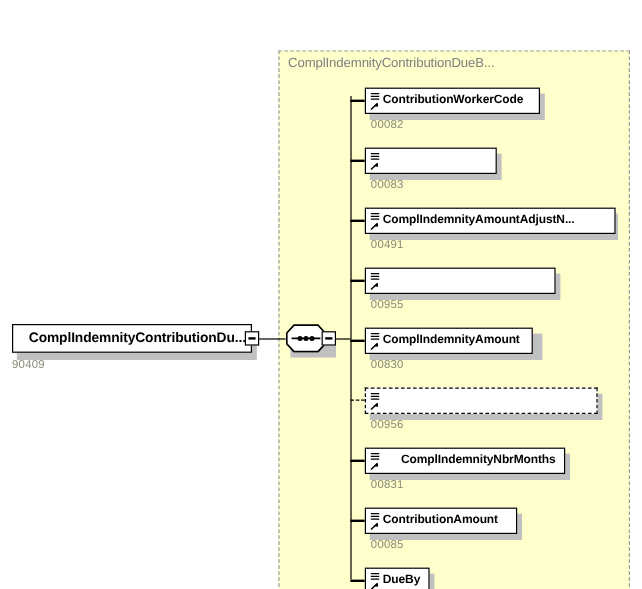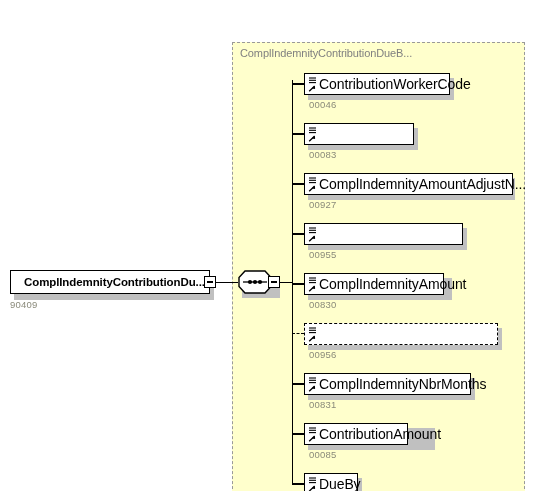--- a/index.html
+++ b/index.html
@@ -37,23 +37,23 @@
     background:#ffffff;
     border:1.5px solid #000000;
     height:22px;
     display:flex;
     align-items:center;
     padding-left:14px;
     padding-right:7px;
     white-space:nowrap;
   }
   .node .label{
-    font-size:14px;
+    font-size:10px;
     color:#000000;
-    font-weight:normal;
+    font-weight:bold;
     line-height:1;
     letter-spacing:-0.1px;
   }
   .node.optional{border-style:dashed;border-width:1.3px;}
   .shadow{
     position:absolute;
     background:#c0c0c0;
     z-index:0;
   }
 
@@ -159,21 +159,21 @@
       <div class="node" style="left: 304px; top: 37px; width: 146px;">
         <svg class="el-icon" viewBox="0 0 9 17">
           <line x1="1" y1="2" x2="8" y2="2" stroke="#000" stroke-width="1.1"></line>
           <line x1="1" y1="4.3" x2="8" y2="4.3" stroke="#000" stroke-width="1.1"></line>
           <line x1="1" y1="6.6" x2="8" y2="6.6" stroke="#000" stroke-width="1.1"></line>
           <path d="M1.2 15.2 L6.4 10.2" stroke="#000" stroke-width="1.3" fill="none"></path>
           <path d="M6.9 9.6 L7.1 13.0 L3.6 12.6 Z" fill="#000"></path>
         </svg>
         <span class="label">ContributionWorkerCode</span>
       </div>
-      <div class="node-id" style="left: 309px; top: 63px;">00046</div>
+      <div class="node-id" style="left: 309px; top: 63px;">00082</div>
       <div class="line hline" style="left: 291.5px; top: 97.4px; width: 12.5px;"></div>
       <div class="shadow" style="left: 308px; top: 92px; width: 110px; height: 22px;"></div>
       <div class="node" style="left: 304px; top: 87px; width: 110px;">
         <svg class="el-icon" viewBox="0 0 9 17">
           <line x1="1" y1="2" x2="8" y2="2" stroke="#000" stroke-width="1.1"></line>
           <line x1="1" y1="4.3" x2="8" y2="4.3" stroke="#000" stroke-width="1.1"></line>
           <line x1="1" y1="6.6" x2="8" y2="6.6" stroke="#000" stroke-width="1.1"></line>
           <path d="M1.2 15.2 L6.4 10.2" stroke="#000" stroke-width="1.3" fill="none"></path>
           <path d="M6.9 9.6 L7.1 13.0 L3.6 12.6 Z" fill="#000"></path>
         </svg>
@@ -184,21 +184,21 @@
       <div class="node" style="left: 304px; top: 137px; width: 209px;">
         <svg class="el-icon" viewBox="0 0 9 17">
           <line x1="1" y1="2" x2="8" y2="2" stroke="#000" stroke-width="1.1"></line>
           <line x1="1" y1="4.3" x2="8" y2="4.3" stroke="#000" stroke-width="1.1"></line>
           <line x1="1" y1="6.6" x2="8" y2="6.6" stroke="#000" stroke-width="1.1"></line>
           <path d="M1.2 15.2 L6.4 10.2" stroke="#000" stroke-width="1.3" fill="none"></path>
           <path d="M6.9 9.6 L7.1 13.0 L3.6 12.6 Z" fill="#000"></path>
         </svg>
         <span class="label">ComplIndemnityAmountAdjustN...</span>
       </div>
-      <div class="node-id" style="left: 309px; top: 163px;">00927</div>
+      <div class="node-id" style="left: 309px; top: 163px;">00491</div>
       <div class="line hline" style="left: 291.5px; top: 197.4px; width: 12.5px;"></div>
       <div class="shadow" style="left: 308px; top: 192px; width: 159px; height: 22px;"></div>
       <div class="node" style="left: 304px; top: 187px; width: 159px;">
         <svg class="el-icon" viewBox="0 0 9 17">
           <line x1="1" y1="2" x2="8" y2="2" stroke="#000" stroke-width="1.1"></line>
           <line x1="1" y1="4.3" x2="8" y2="4.3" stroke="#000" stroke-width="1.1"></line>
           <line x1="1" y1="6.6" x2="8" y2="6.6" stroke="#000" stroke-width="1.1"></line>
           <path d="M1.2 15.2 L6.4 10.2" stroke="#000" stroke-width="1.3" fill="none"></path>
           <path d="M6.9 9.6 L7.1 13.0 L3.6 12.6 Z" fill="#000"></path>
         </svg>
@@ -224,34 +224,34 @@
           <line x1="1" y1="2" x2="8" y2="2" stroke="#000" stroke-width="1.1"></line>
           <line x1="1" y1="4.3" x2="8" y2="4.3" stroke="#000" stroke-width="1.1"></line>
           <line x1="1" y1="6.6" x2="8" y2="6.6" stroke="#000" stroke-width="1.1"></line>
           <path d="M1.2 15.2 L6.4 10.2" stroke="#000" stroke-width="1.3" fill="none"></path>
           <path d="M6.9 9.6 L7.1 13.0 L3.6 12.6 Z" fill="#000"></path>
         </svg>
       </div>
       <div class="node-id" style="left: 309px; top: 313px;">00956</div>
       <div class="line hline" style="left: 291.5px; top: 347.4px; width: 12.5px;"></div>
       <div class="shadow" style="left: 308px; top: 342px; width: 167px; height: 22px;"></div>
-      <div class="node" style="left: 304px; top: 337px; width: 167px;">
+      <div class="node" style="left: 304px; top: 337px; width: 167px; justify-content: flex-end;">
         <svg class="el-icon" viewBox="0 0 9 17">
           <line x1="1" y1="2" x2="8" y2="2" stroke="#000" stroke-width="1.1"></line>
           <line x1="1" y1="4.3" x2="8" y2="4.3" stroke="#000" stroke-width="1.1"></line>
           <line x1="1" y1="6.6" x2="8" y2="6.6" stroke="#000" stroke-width="1.1"></line>
           <path d="M1.2 15.2 L6.4 10.2" stroke="#000" stroke-width="1.3" fill="none"></path>
           <path d="M6.9 9.6 L7.1 13.0 L3.6 12.6 Z" fill="#000"></path>
         </svg>
         <span class="label">ComplIndemnityNbrMonths</span>
       </div>
       <div class="node-id" style="left: 309px; top: 363px; text-align: right;">00831</div>
       <div class="line hline" style="left: 291.5px; top: 397.4px; width: 12.5px;"></div>
       <div class="shadow" style="left: 308px; top: 392px; width: 127px; height: 22px;"></div>
-      <div class="node" style="left: 304px; top: 387px; width: 104px;">
+      <div class="node" style="left: 304px; top: 387px; width: 127px;">
         <svg class="el-icon" viewBox="0 0 9 17">
           <line x1="1" y1="2" x2="8" y2="2" stroke="#000" stroke-width="1.1"></line>
           <line x1="1" y1="4.3" x2="8" y2="4.3" stroke="#000" stroke-width="1.1"></line>
           <line x1="1" y1="6.6" x2="8" y2="6.6" stroke="#000" stroke-width="1.1"></line>
           <path d="M1.2 15.2 L6.4 10.2" stroke="#000" stroke-width="1.3" fill="none"></path>
           <path d="M6.9 9.6 L7.1 13.0 L3.6 12.6 Z" fill="#000"></path>
         </svg>
         <span class="label">ContributionAmount</span>
       </div>
       <div class="node-id" style="left: 309px; top: 413px;">00085</div>

